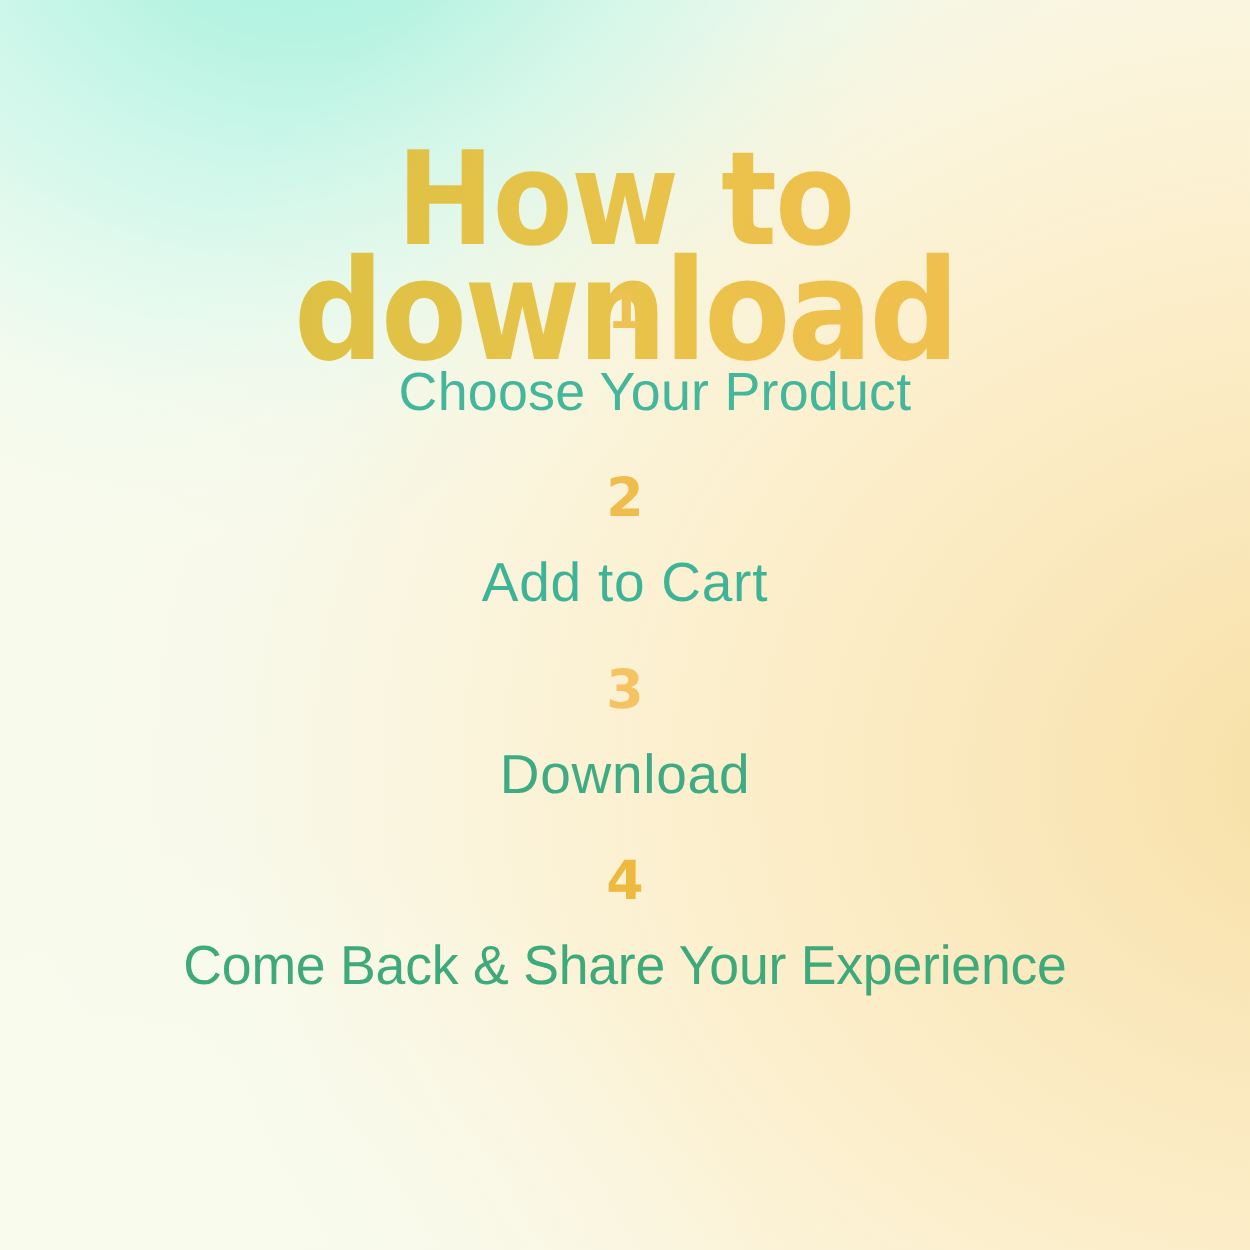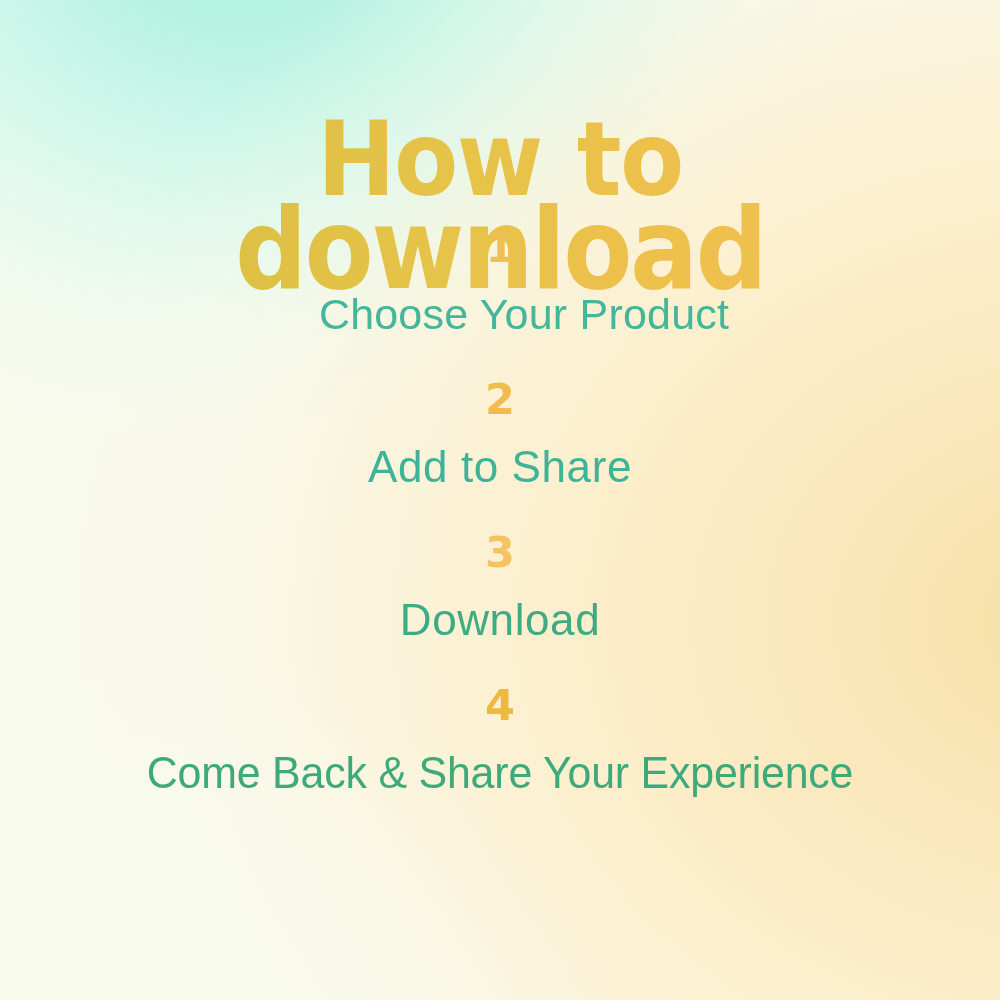--- a/index.html
+++ b/index.html
@@ -184,21 +184,21 @@
 
     <div id="steps">
 
       <div class="step" id="step-1">
         <span class="step-number">1</span>
         <span class="step-label">Choose Your Product</span>
       </div>
 
       <div class="step" id="step-2">
         <span class="step-number">2</span>
-        <span class="step-label">Add to Share</span>
+        <span class="step-label">Add to Cart</span>
       </div>
 
       <div class="step" id="step-3">
         <span class="step-number">3</span>
         <span class="step-label">Download</span>
       </div>
 
       <div class="step" id="step-4">
         <span class="step-number">4</span>
         <span class="step-label">Come Back &amp; Share Your Experience</span>

